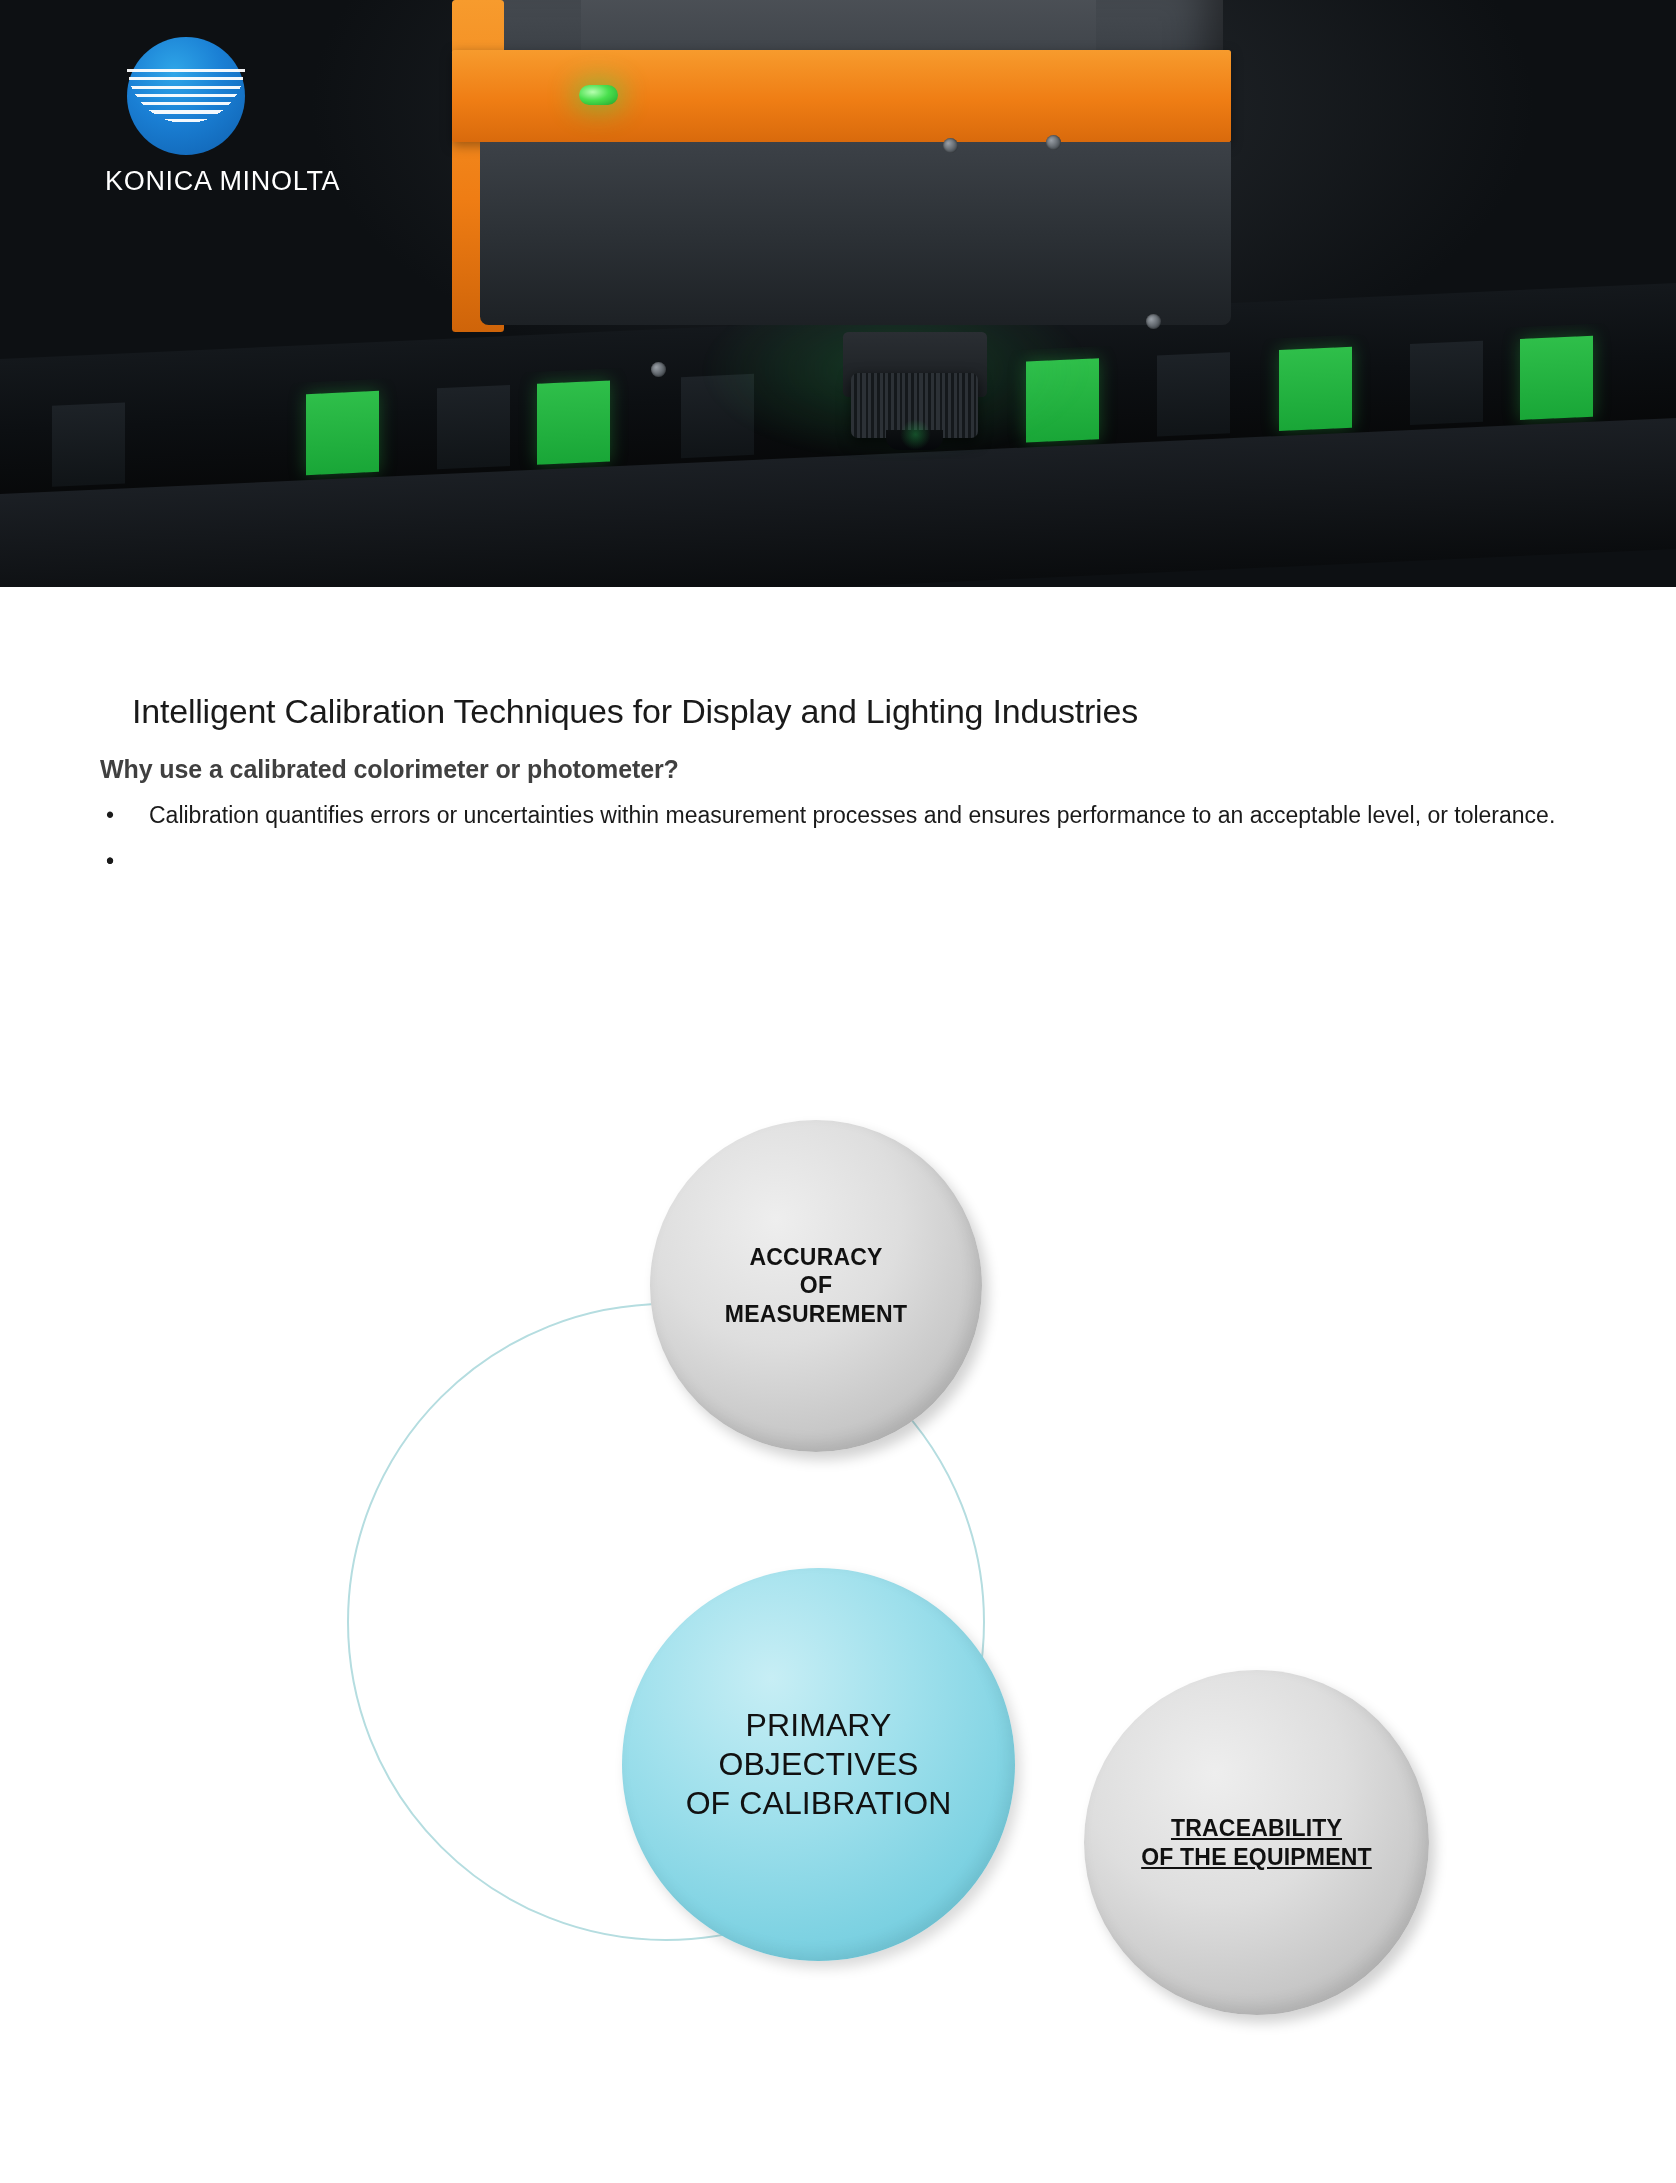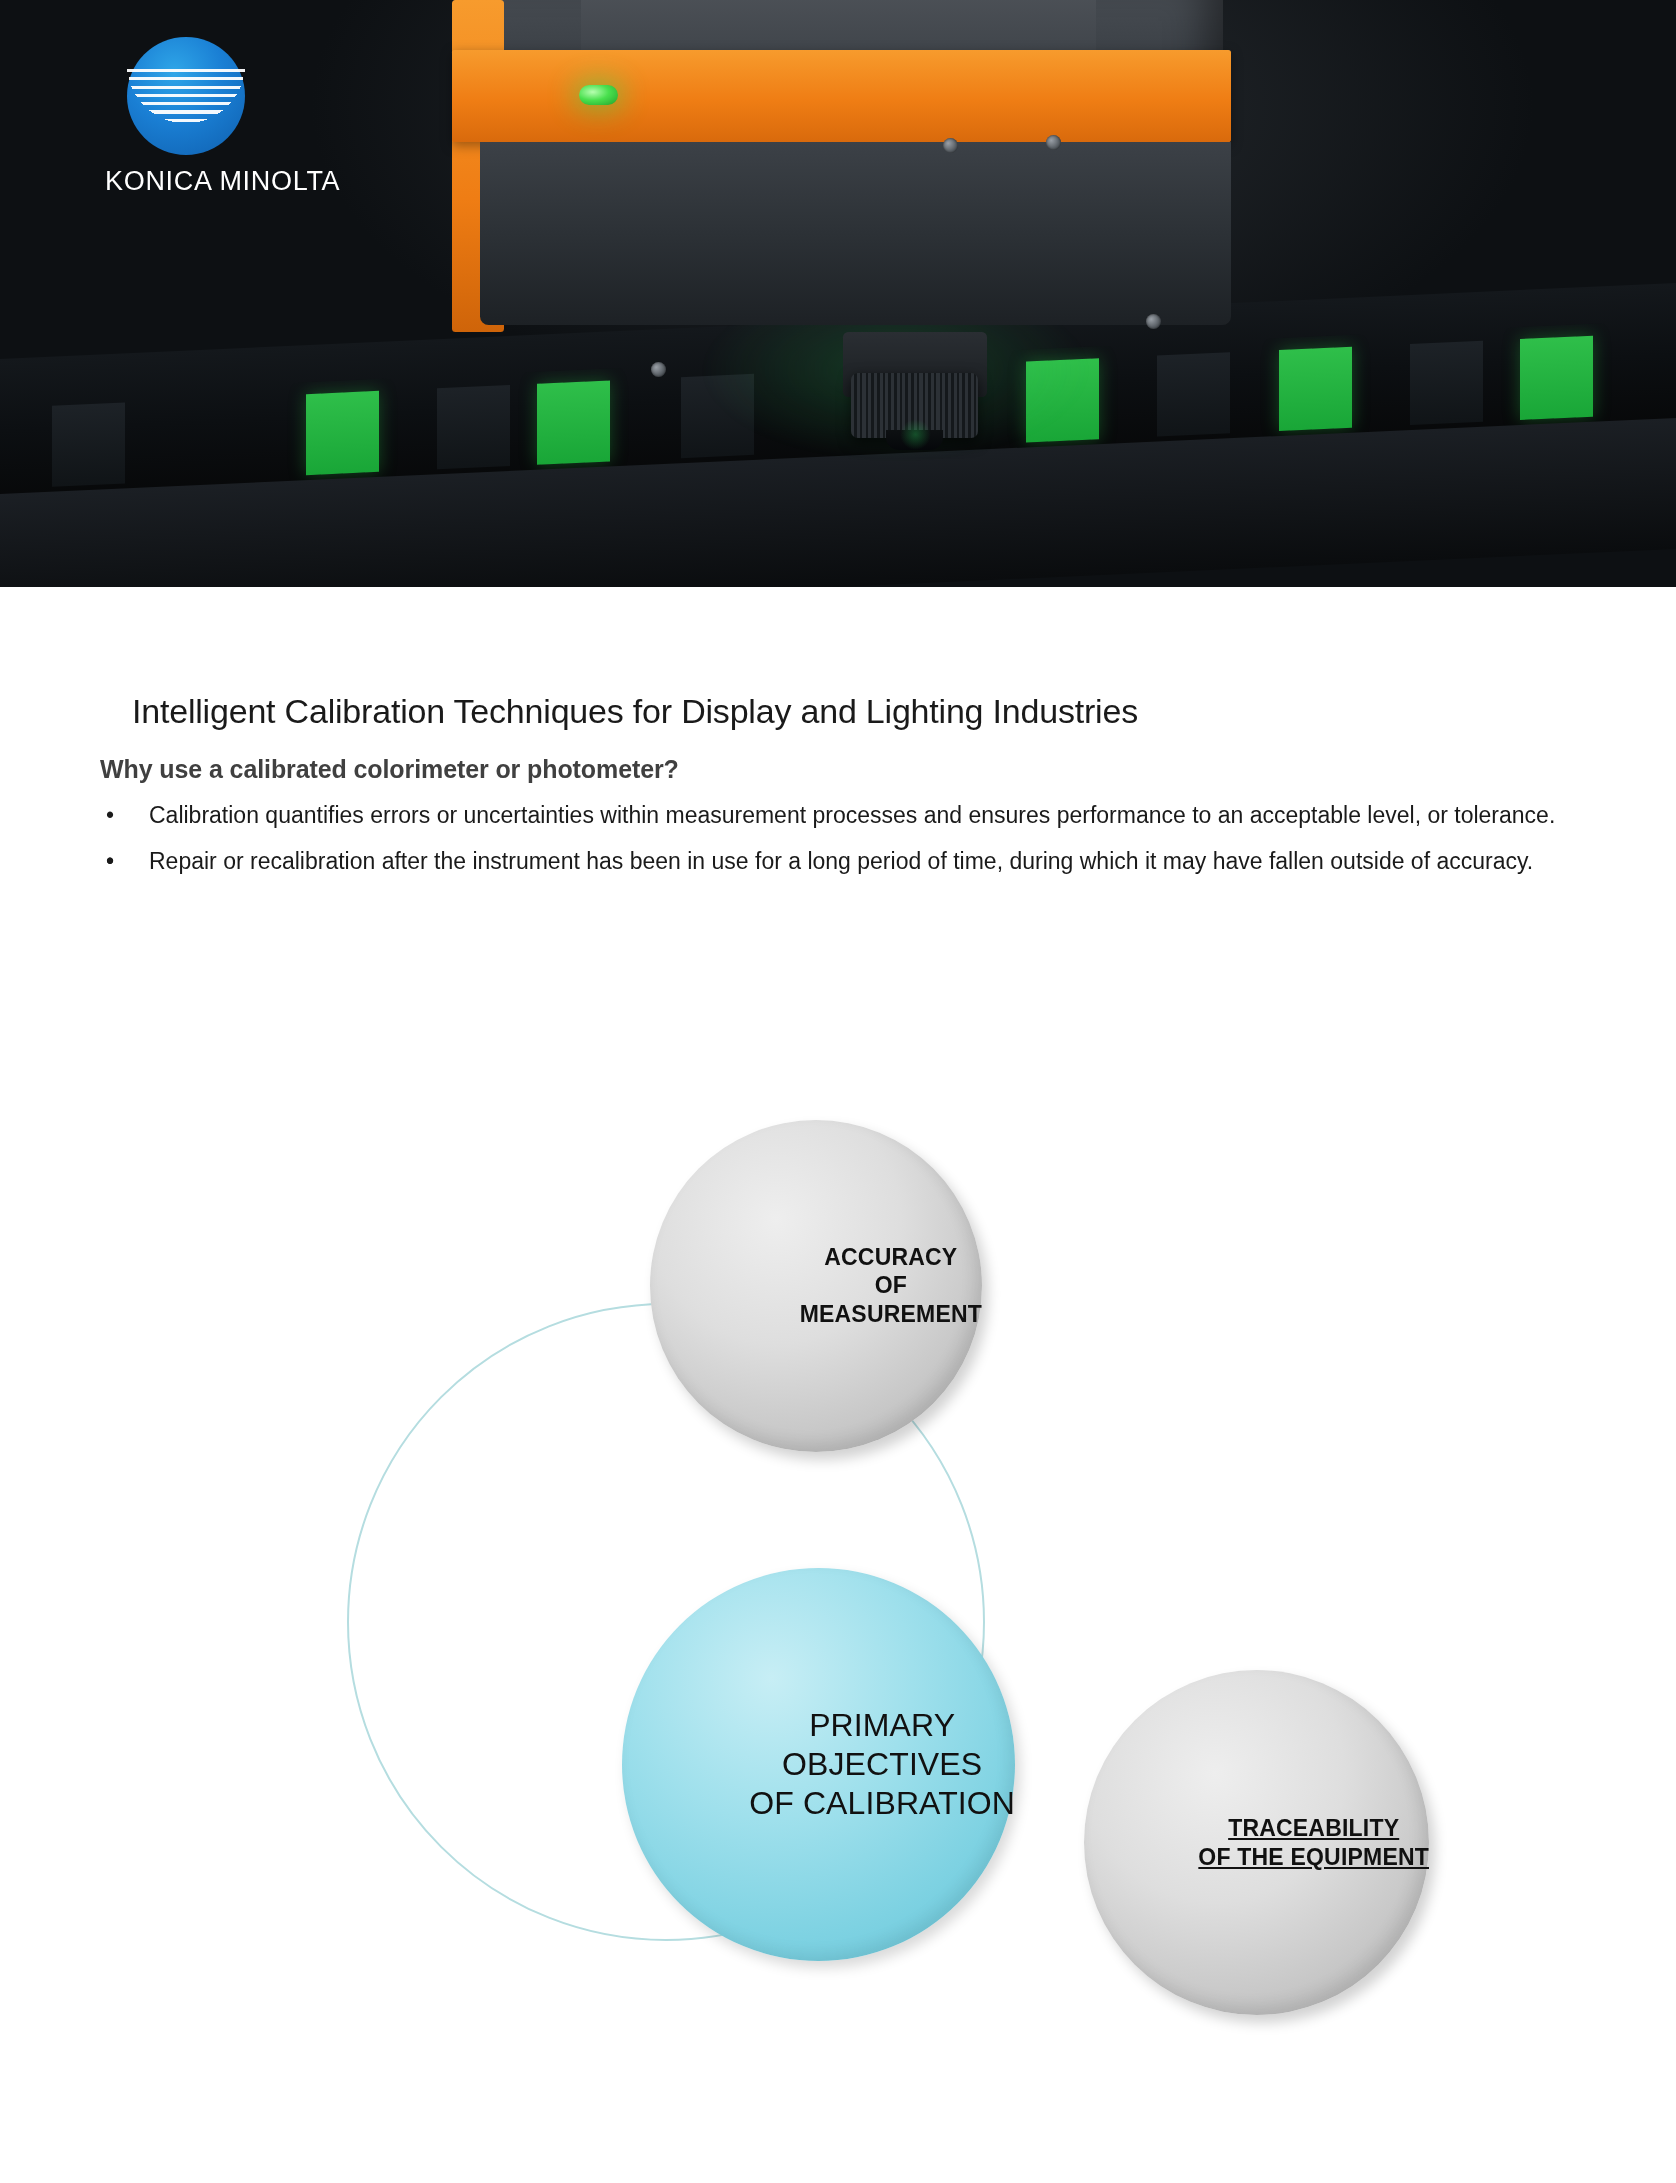--- a/index.html
+++ b/index.html
@@ -301,21 +301,21 @@
     height: 638px;
     border-radius: 50%;
     border: 2.6px solid #b5dde0;
     box-sizing: border-box;
   }
   .node {
     position: absolute;
     border-radius: 50%;
     display: flex;
     align-items: center;
-    justify-content: flex-end;
+    justify-content: center;
     text-align: center;
     box-sizing: border-box;
   }
   .node-grey {
     background: radial-gradient(circle at 38% 30%, #eeeeee 0%, #dedede 40%, #c6c6c6 72%, #b3b3b3 100%);
     box-shadow: 6.1px 7.9px 13px rgba(0,0,0,0.18), inset -6.1px -7.9px 15px rgba(0,0,0,0.10);
     color: #111111;
   }
   .node-blue {
     background: radial-gradient(circle at 38% 28%, #c7eef5 0%, #9fe0ec 38%, #7ed2e2 70%, #63c4d8 100%);
@@ -421,21 +421,20 @@
   <div class="bullets">
     <div class="bullet">
       <span class="dot">•</span>
       <span>Calibration quantifies errors or uncertainties within measurement processes and ensures performance to an acceptable level, or tolerance.</span>
     </div>
     <div class="bullet">
       <span class="dot">•</span>
     </div>
     <div class="bullet">
       <span class="dot">•</span>
-      <span>Repair or recalibration after the instrument has been in use for a long period of time, during which it may have fallen outside of accuracy.</span>
     </div>
   </div>
 
   <div class="diagram">
     <div class="ring"></div>
 
     <div class="node node-grey" id="node-accuracy">
       <div>
         <span>ACCURACY</span>
         <span>OF</span>

